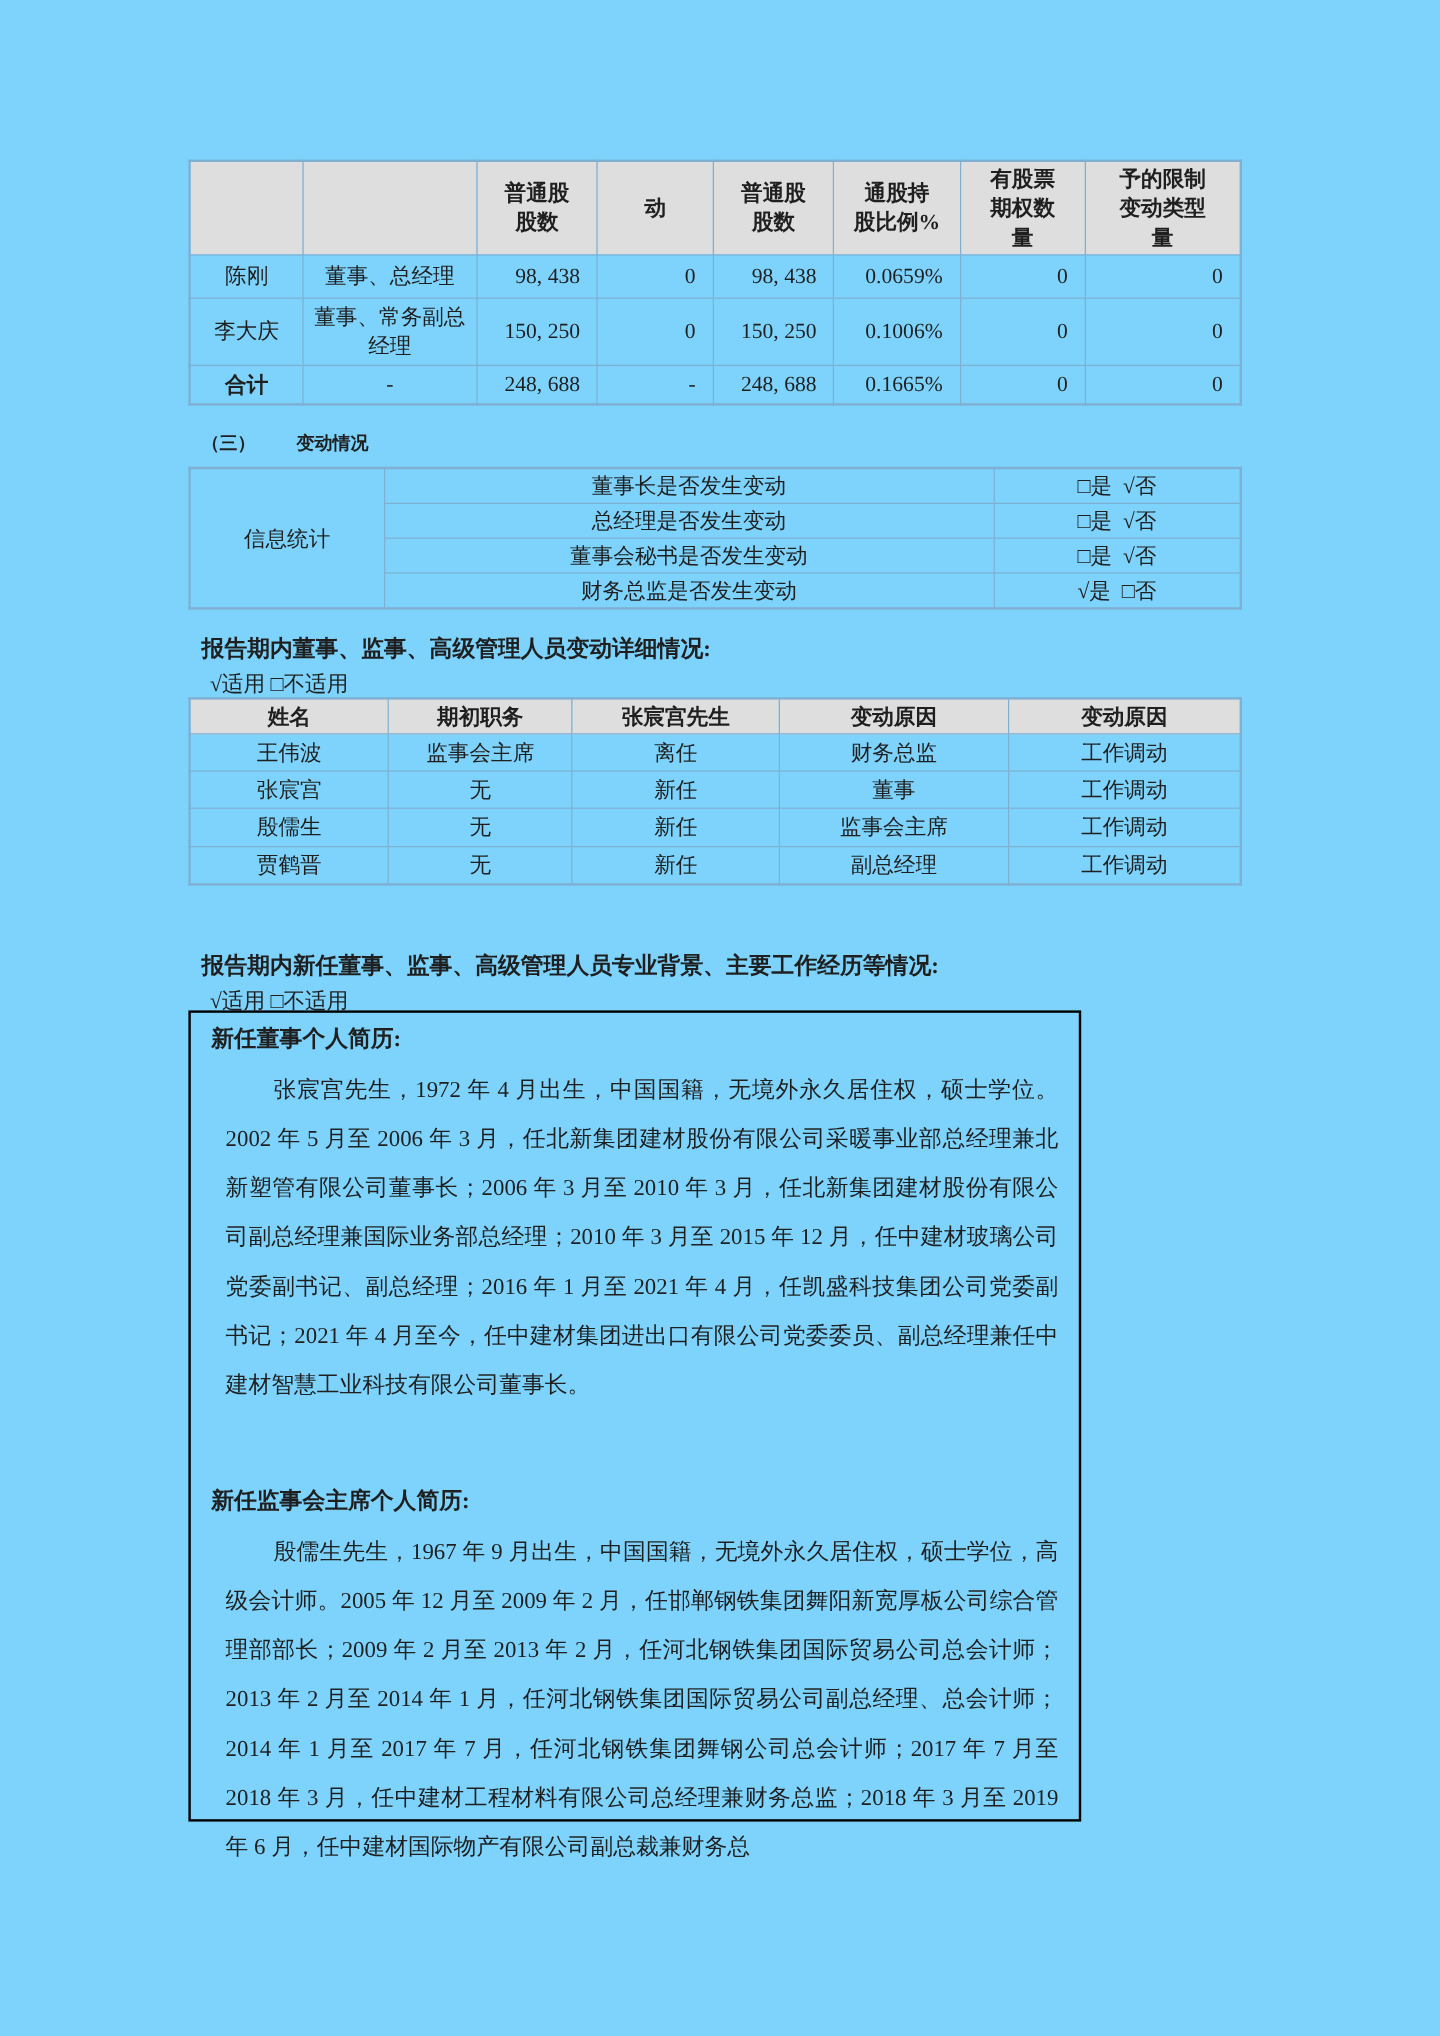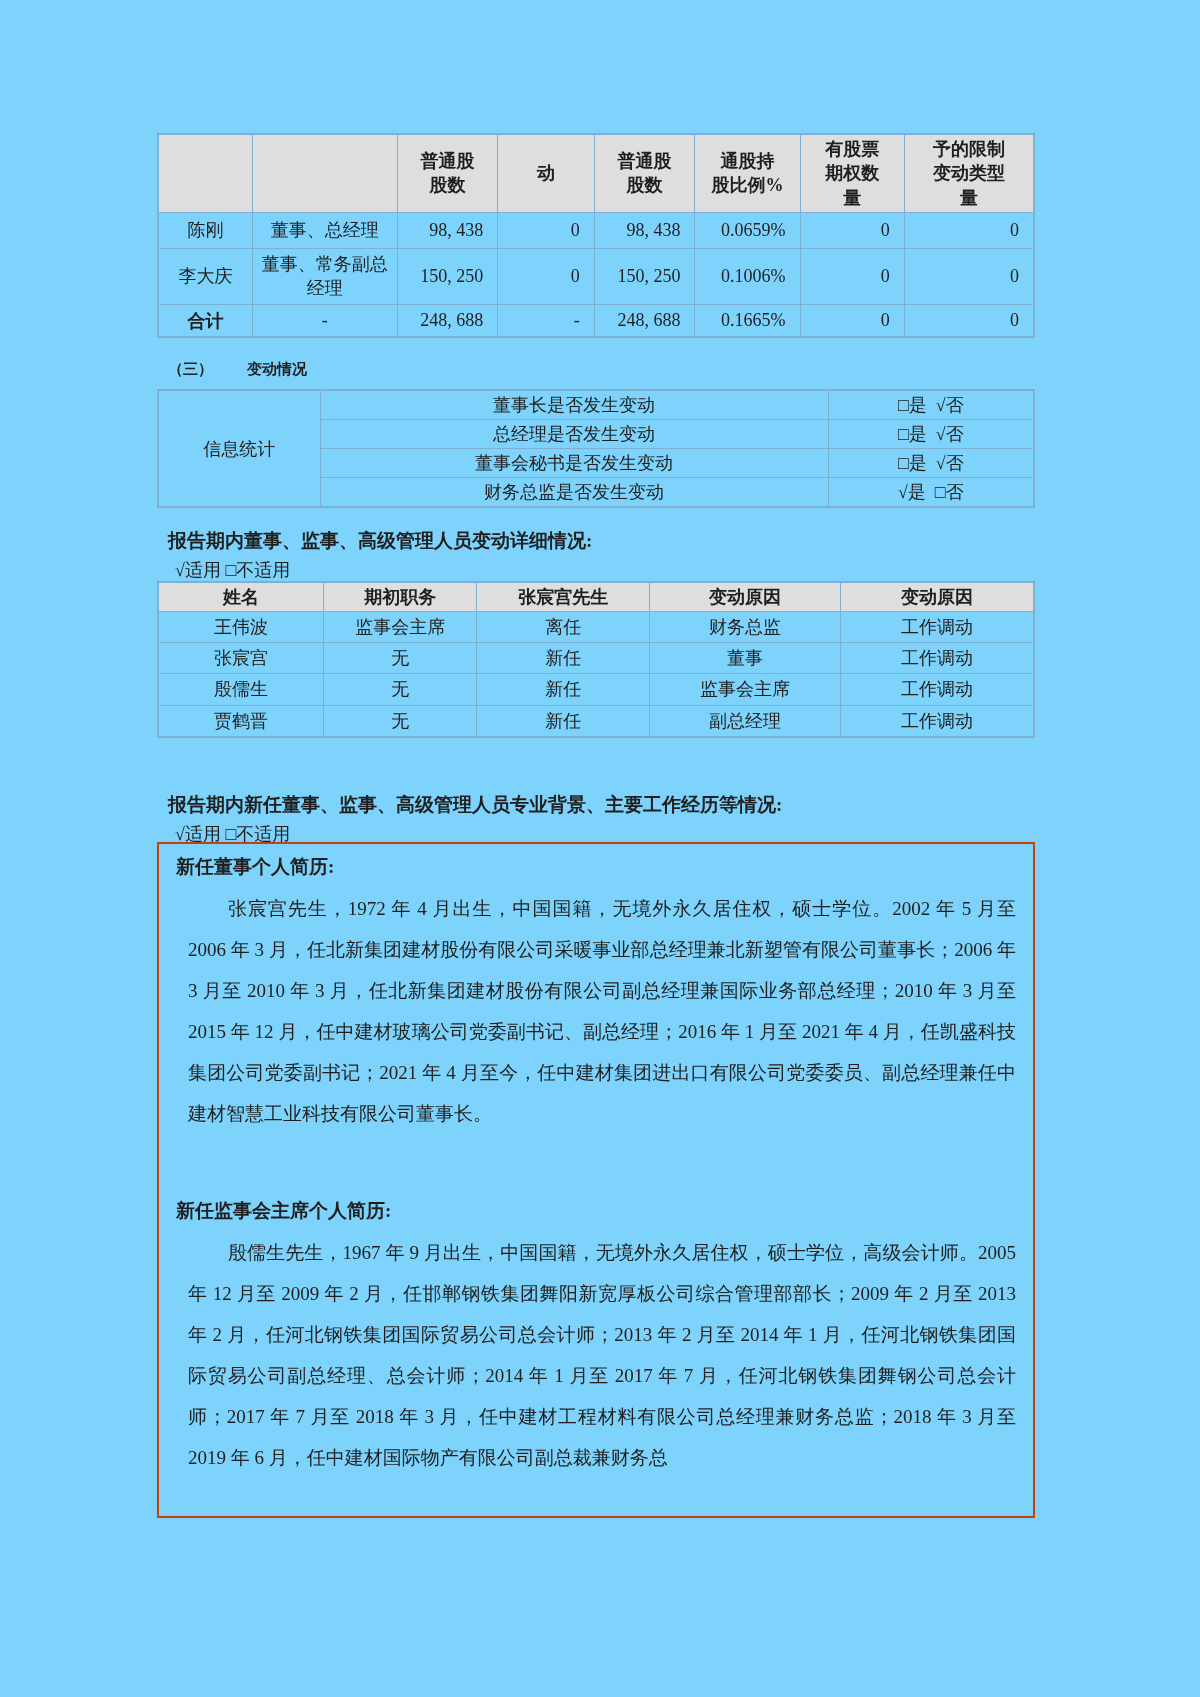--- a/index.html
+++ b/index.html
@@ -45,23 +45,23 @@
 
   
   .t3 thead tr { height: 28px; }
   .t3 td { text-align: center; line-height: 1.45; }
   .t3 .rr0 { height: 55px; }
   .t3 .rr1 { height: 31px; }
   .t3 .rr2, .t3 .rr3, .t3 .rr4 { height: 28px; margin-top: 32px; }
 
   
   .bio-box {
-    width: 878px;
+    width: 744px;
     height: 676px;
-    border: 2px solid #c2410c;
+    border: 2px solid #000000;
     box-sizing: border-box;
     padding: 8px 17px 0 17px;
   }
   .bio-title { font-size: 19px; font-weight: bold; line-height: 30px; }
   .bio-text {
     font-size: 19px;
     line-height: 41px;
     text-align: justify;
     text-indent: 2.1em;
     margin: 6px 0 0 12px;

